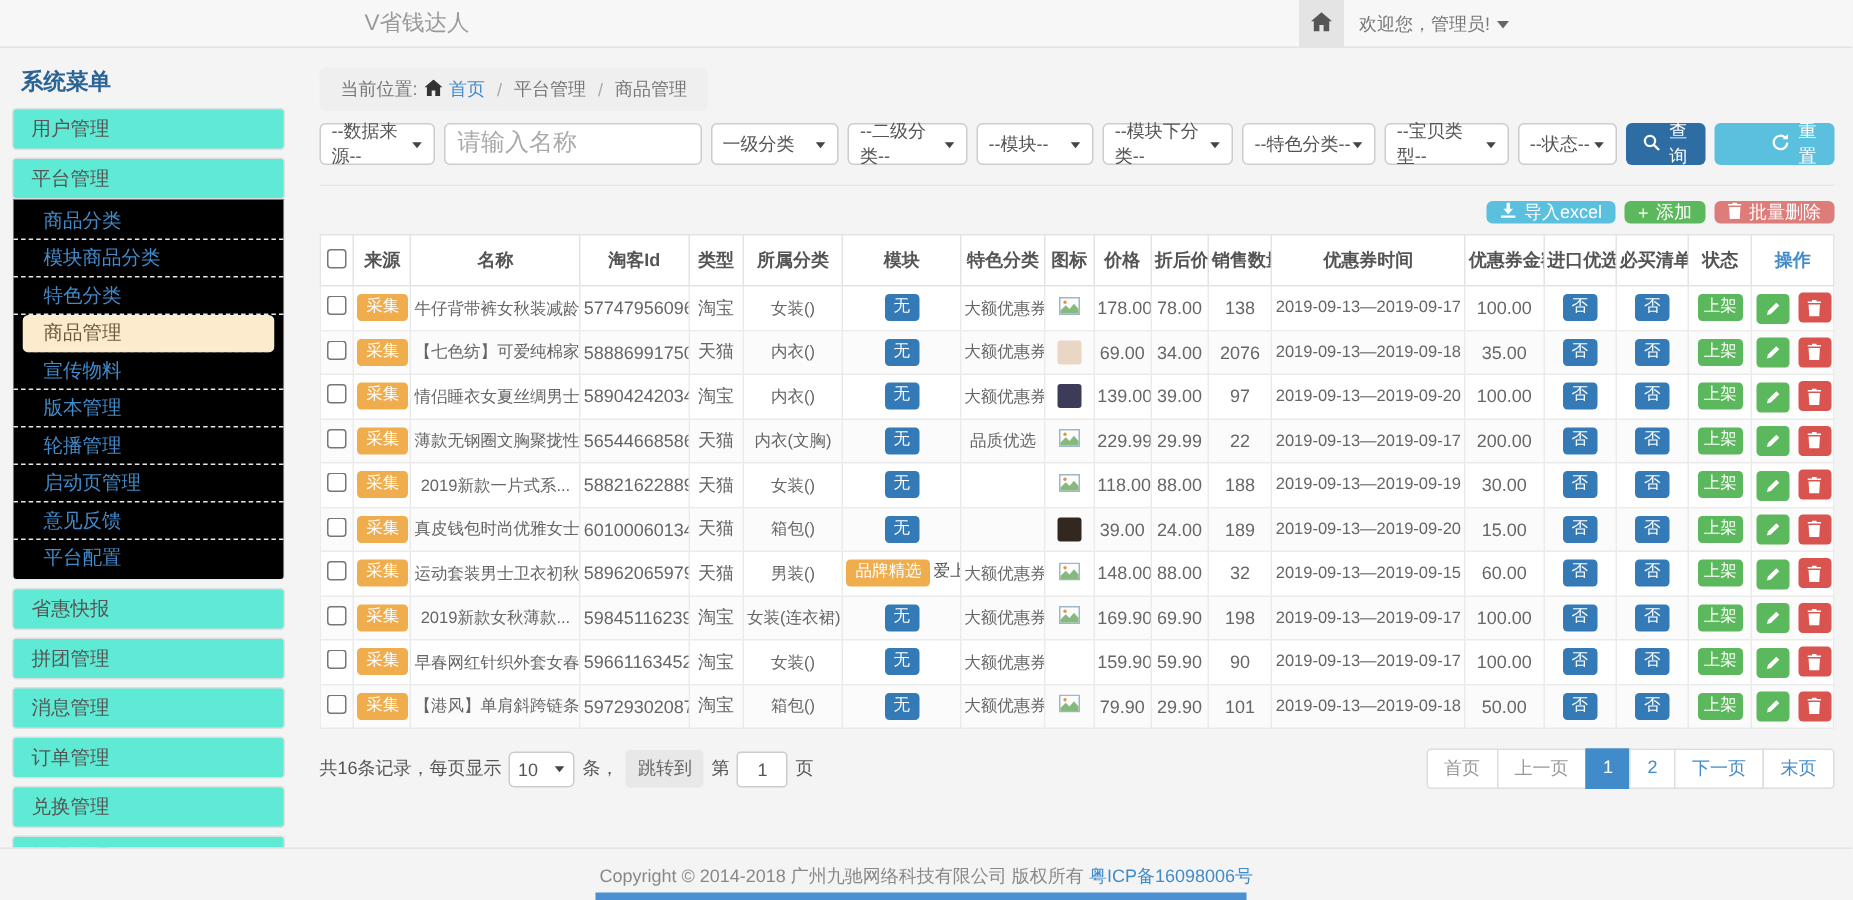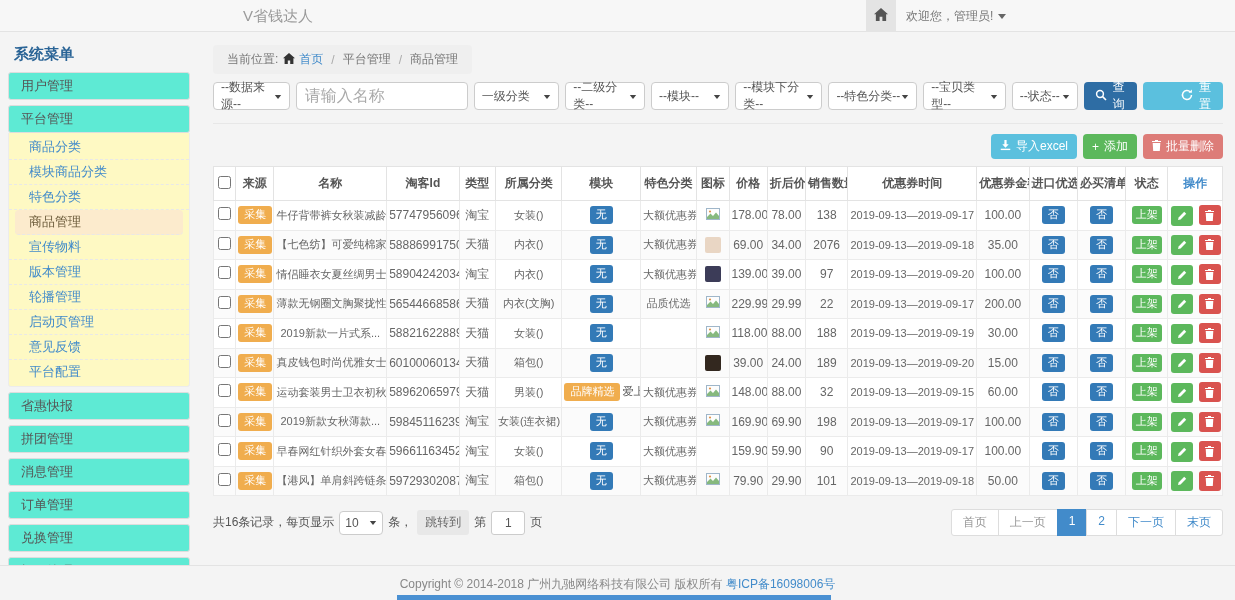--- a/index.html
+++ b/index.html
@@ -19,21 +19,21 @@
              display:flex; align-items:center; gap:5px; cursor:pointer; }
   .caret { width:0; height:0; border:4px solid transparent; border-top:5px solid #666; margin-top:4px; display:inline-block; }
   
   .layout { display:flex; padding:13px 12px 0 8px; }
   
   .sidebar { width:182px; flex:none; }
   .side-title { color:#2a6496; font-weight:bold; font-size:15px; margin:0 0 8px 6px; }
   .panel { margin-bottom:5px; }
   .group { background:#5eead4; border:1px solid #ddd; border-radius:3px; padding:5px 12px;
            color:#555; font-size:13px; cursor:pointer; line-height:16px; }
-  .submenu { background:#fef9c3; border:1px solid #ececec; border-top:none; border-radius:0 0 3px 3px; padding:2px 0; }
+  .submenu { background:#000000; border:1px solid #ececec; border-top:none; border-radius:0 0 3px 3px; padding:2px 0; }
   .submenu .sitem { display:block; padding:4px 0 4px 20px; color:#428bca; font-size:13px; line-height:16px;
                     border-bottom:1px dashed #e8e8e8; text-decoration:none; cursor:pointer; }
   .submenu .sitem:last-child { border-bottom:none; }
   .submenu .sitem.active { background:#fcebcd; border-radius:4px; margin:0 6px; padding-left:14px; color:#6b5b3a; }
   
   .main { flex:1; margin-left:23px; min-width:0; }
   .crumb { display:inline-flex; align-items:center; gap:5px; background:#efefef; border-radius:4px;
            padding:6px 14px; font-size:12px; color:#777; }
   .crumb .home-link { color:#428bca; display:inline-flex; align-items:center; gap:4px; cursor:pointer; }
   .crumb .sep { color:#aaa; margin:0 3px; }
@@ -45,21 +45,21 @@
   .txt-input { height:28px; border:1px solid #ccc; border-radius:4px; padding:0 8px; font-size:16px; width:160px; color:#555; }
   .txt-input::placeholder { color:#aaa; }
   .btn { height:28px; border:none; border-radius:4px; color:#fff; font-size:12px; display:inline-flex;
          align-items:center; gap:5px; padding:0 11px; cursor:pointer; }
   .btn-primary { background:#2e6da4; }
   .btn-info { background:#5bc0de;padding-left:38px; }
   .btn-success { background:#5cb85c; }
   .btn-soft-danger { background:#dd7c78; }
   
   .toolbar { display:flex; justify-content:flex-end; gap:6px; margin:10px 0 7px; }
-  .toolbar .btn { height:25px; padding:0 9px; }
+  .toolbar .btn { height:15px; padding:0 9px; }
   
   .tbl { width:100%; border-collapse:collapse; background:#fff; table-layout:fixed; }
   .tbl th { border:1px solid #e3e3e3; padding:8px 2px; font-size:12px; color:#555; font-weight:bold; background:#fff; white-space:nowrap; overflow:hidden; }
   .tbl th.op-h { color:#428bca; }
   .tbl td { border:1px solid #ebebeb; padding:4px 2px; font-size:12px; color:#666; text-align:center;
             white-space:nowrap; overflow:hidden; height:27px; }
   .tbl tr.even td { background:#fbfbfb; }
   .tbl td.sm { font-size:11px; }
   .badge { display:inline-block; border:none; color:#fff; font-size:11px; padding:2px 6px; border-radius:3px; line-height:1.25; cursor:default; }
   .b-orange { background:#f0ad4e; }

